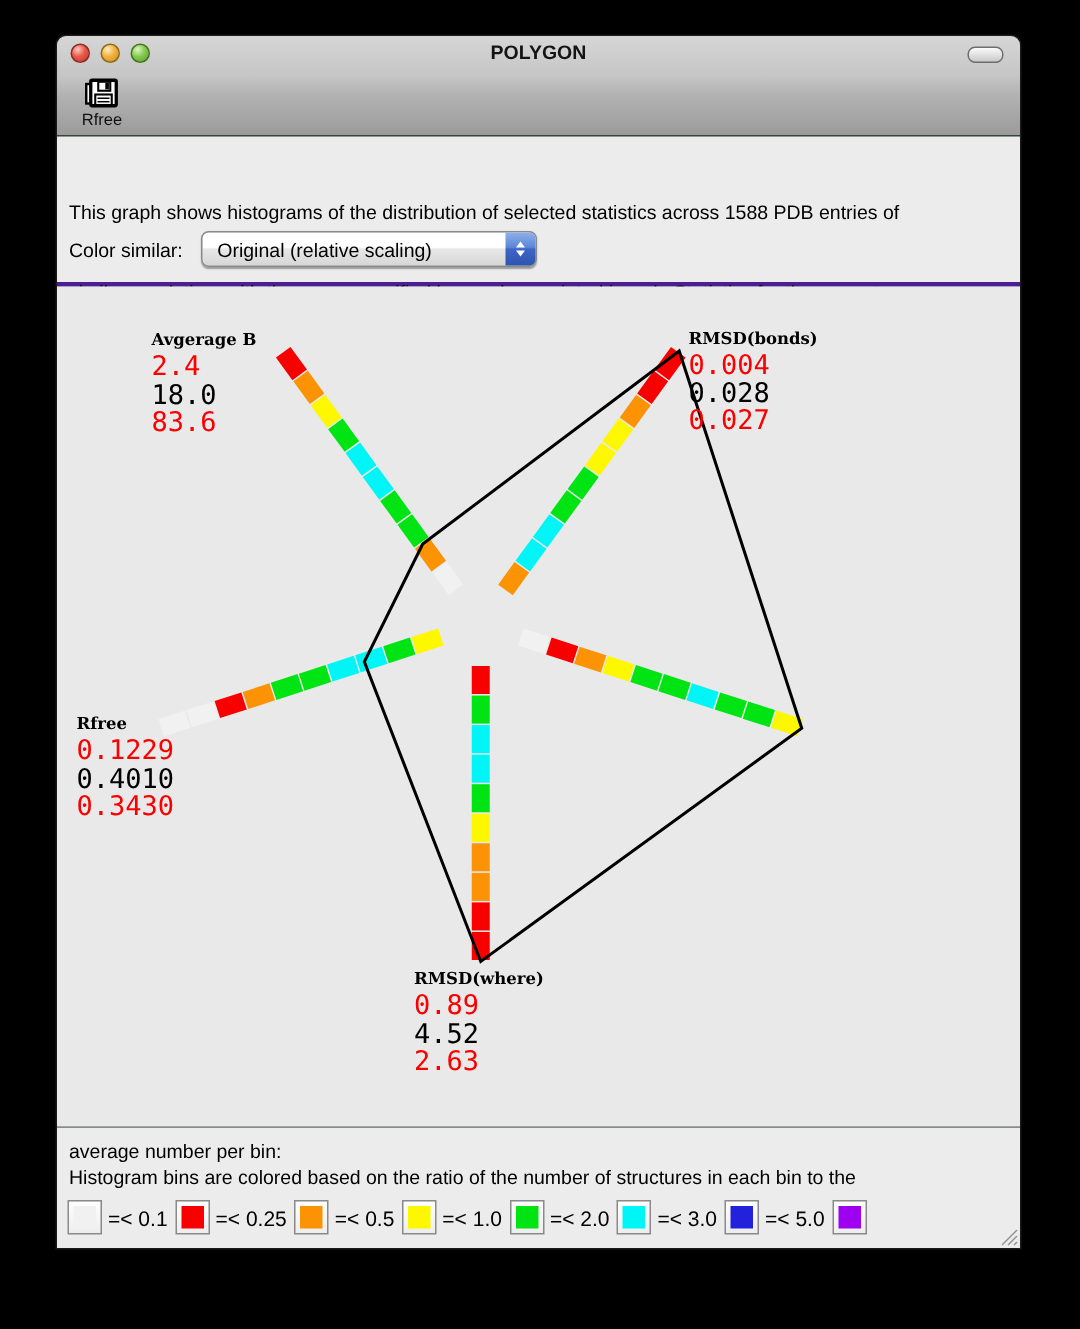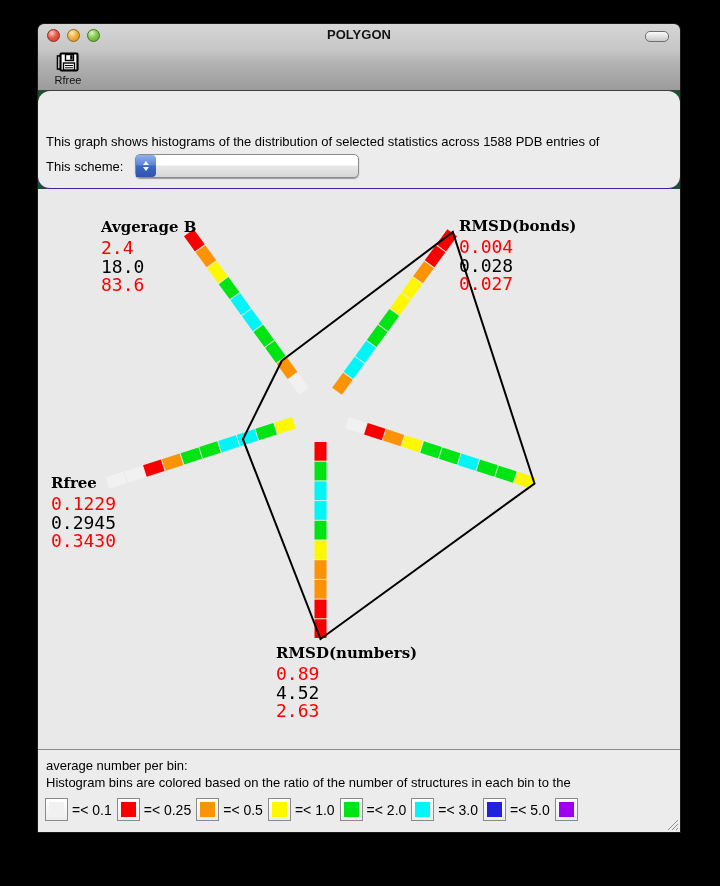--- a/index.html
+++ b/index.html
@@ -16,38 +16,38 @@
   .light.red{background:radial-gradient(circle at 35% 28%,#ffc9bf 0%,#e8594a 45%,#bf3a2c 100%);border:1px solid #8e2a1f;}
   .light.yellow{background:radial-gradient(circle at 35% 28%,#ffeebc 0%,#f2b13f 45%,#cc8d1e 100%);border:1px solid #8f6a14;}
   .light.green{background:radial-gradient(circle at 35% 28%,#dcf6c0 0%,#84ca52 45%,#5a9e2f 100%);border:1px solid #417716;}
   .win-title{position:absolute;left:0;right:0;top:3px;text-align:center;font-size:13px;font-weight:700;color:#141414;}
   .pill{position:absolute;right:11px;top:7px;width:22px;height:9px;border:1px solid #6e6e6e;border-radius:5px;
     background:linear-gradient(#fbfbfb,#c9c9c9);}
   .save-btn{position:absolute;left:10px;top:26px;width:40px;text-align:center;cursor:default;}
   .save-btn svg{display:block;margin:0 auto;}
   .save-label{font-size:11px;color:#111;display:block;margin-top:0px;}
   
-  .header-panel{height:97px;background:#ececec;border-bottom:1px solid #4c1d95;position:relative;flex:0 0 auto;border-radius:12px;}
+  .header-panel{height:97px;background:#ececec;border-bottom:3px solid #4c1d95;position:relative;flex:0 0 auto;}
   .desc{position:absolute;left:8px;top:7px;font-size:13px;line-height:17.5px;color:#000;white-space:pre-wrap;}
   .scheme-row{position:absolute;left:8px;top:63px;display:flex;align-items:center;}
   .scheme-label{font-size:13px;color:#000;margin-right:12px;}
   .popup{width:222px;height:22px;border:1px solid #8a8a8a;border-radius:5px;position:relative;
     background:linear-gradient(#ffffff,#ffffff 45%,#e8e8e8 50%,#d6d6d6 100%);
     box-shadow:0 1px 1px rgba(0,0,0,.35);display:flex;align-items:center;}
   .popup-text{font-size:13px;color:#000;margin-left:10px;flex:1;}
   .popup-arrows{width:20px;height:22px;border-radius:0 4px 4px 0;margin-right:0;
     background:linear-gradient(#8fb0ea 0%,#5b86d8 45%,#3c67c6 50%,#2e55ae 100%);
     display:flex;flex-direction:column;align-items:center;justify-content:center;gap:2px;}
   .tri-up{width:0;height:0;border-left:3.5px solid transparent;border-right:3.5px solid transparent;border-bottom:4.5px solid #fff;}
   .tri-down{width:0;height:0;border-left:3.5px solid transparent;border-right:3.5px solid transparent;border-top:4.5px solid #fff;}
   
   .plot{height:560px;background:#e9e9e9;position:relative;flex:0 0 auto;}
   .plot svg{position:absolute;left:0;top:0;}
   .axis-block{position:absolute;}
-  .axis-name{font-family:"DejaVu Serif",serif;font-weight:700;font-size:15px;color:#000;margin-bottom:3px;}
+  .axis-name{font-family:"DejaVu Serif",serif;font-weight:700;font-size:11px;color:#000;margin-bottom:3px;}
   .axis-vals div{font-family:"DejaVu Sans Mono","Liberation Mono",monospace;font-size:18px;line-height:18.5px;color:#000;}
   .axis-vals .red-val{color:#fb0000;}
   #ax-avb{left:63px;top:29px;}
   #ax-bonds{left:421px;top:28px;}
   #ax-rwork{left:506px;top:285px;}
   #ax-angles{left:238px;top:455px;}
   #ax-rfree{left:13px;top:285px;}
   
   .legend-panel{flex:1;background:#ececec;position:relative;border-top:1px solid #8a8a8a;}
   .legend-caption{position:absolute;left:8px;top:7px;font-size:13px;line-height:17px;color:#000;}
@@ -87,22 +87,23 @@
     </div>
   </div>
 
   <div class="header-panel">
     <div class="desc">
       <div>This graph shows histograms of the distribution of selected statistics across 1588 PDB entries of</div>
       <div>similar resolution, with the range specified by numbers printed in red.  Statistics for the current</div>
       <div>structure are printed in black; the black line shows where these values fall in the distribution.</div>
     </div>
     <div class="scheme-row">
-      <span class="scheme-label">This scheme:</span>
+      <span class="scheme-label">Color similar:</span>
       <div class="popup">
+        <span class="popup-text">Original (relative scaling)</span>
         <span class="popup-arrows">
           <span class="tri-up"></span>
             <span class="tri-down"></span>
         </span>
       </div>
     </div>
   </div>
 
   <div class="plot">
     <svg id="plot-svg" width="642" height="560" viewBox="0 0 642 560">
@@ -172,33 +173,33 @@
       <div class="axis-name">RMSD(bonds)</div>
       <div class="axis-vals">
         <div class="red-val">0.004</div>
         <div>0.028</div>
         <div class="red-val">0.027</div>
       </div>
     </div>
 
 
     <div class="axis-block" id="ax-angles">
-      <div class="axis-name">RMSD(numbers)</div>
+      <div class="axis-name">RMSD(where)</div>
       <div class="axis-vals">
         <div class="red-val">0.89</div>
         <div>4.52</div>
         <div class="red-val">2.63</div>
       </div>
     </div>
 
     <div class="axis-block" id="ax-rfree">
       <div class="axis-name">Rfree</div>
       <div class="axis-vals">
         <div class="red-val">0.1229</div>
-        <div>0.2945</div>
+        <div>0.4010</div>
         <div class="red-val">0.3430</div>
       </div>
     </div>
   </div>
 
   <div class="legend-panel">
     <div class="legend-caption">
       <div>average number per bin:</div>
       <div>Histogram bins are colored based on the ratio of the number of structures in each bin to the</div>
     </div>

